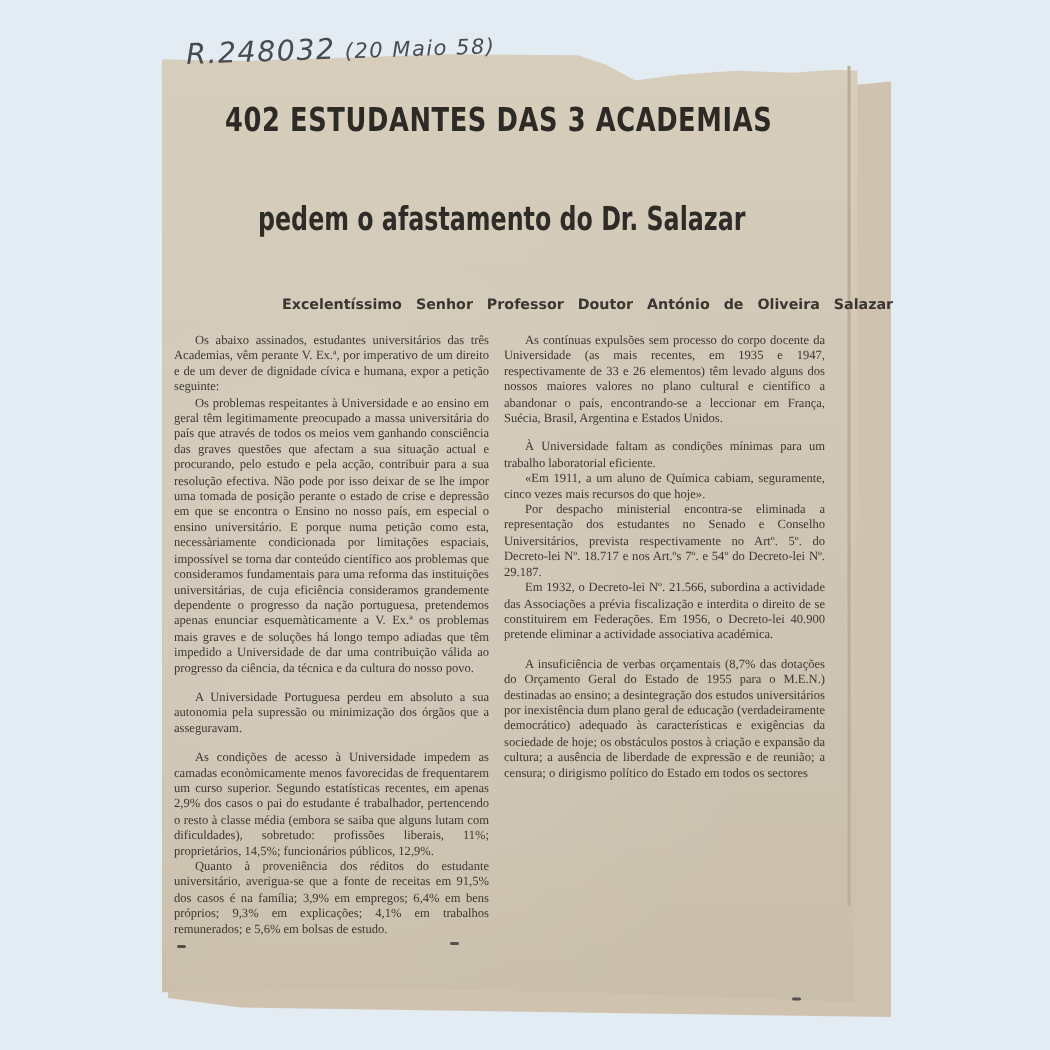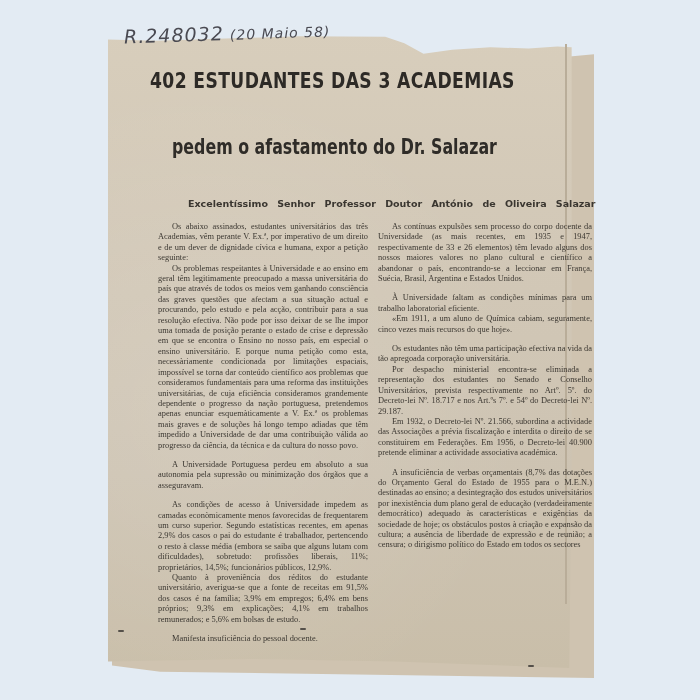--- a/index.html
+++ b/index.html
@@ -52,21 +52,20 @@
     position:absolute; left:140px; top:198px;
     font-family:"DejaVu Sans", sans-serif; font-weight:bold;
     font-size:9.5px; color:#3a3630; word-spacing:6px;
     white-space:nowrap;
     margin-left:48px;
   }
   .col {
     position:absolute; top:222px; width:210px;
     font-size:8.4px; line-height:10.4px; color:#3b3731;
     text-align:justify;
-    margin-left:42px;
   }
   .col.left { left:116px; }
   .col.right { left:336px; width:214px; }
   .col p { margin:0; text-indent:14px; }
   .col p.gap { margin-top:9px; }
   .col p.noindent { text-indent:0; }
   .specks { position:absolute; width:6px; height:2px; background:#55504a; border-radius:1px; }
 </style>
 </head>
 <body>
@@ -82,28 +81,26 @@
 <div class="headline">402 ESTUDANTES DAS 3 ACADEMIAS</div>
 <div class="subheadline">pedem o afastamento do Dr. Salazar</div>
 <div class="salutation">Excelentíssimo Senhor Professor Doutor António de Oliveira Salazar</div>
 
 <div class="col left">
   <p>Os abaixo assinados, estudantes universitários das três Academias, vêm perante V. Ex.ª, por imperativo de um direito e de um dever de dignidade cívica e humana, expor a petição seguinte:</p>
   <p>Os problemas respeitantes à Universidade e ao ensino em geral têm legitimamente preocupado a massa universitária do país que através de todos os meios vem ganhando consciência das graves questões que afectam a sua situação actual e procurando, pelo estudo e pela acção, contribuir para a sua resolução efectiva. Não pode por isso deixar de se lhe impor uma tomada de posição perante o estado de crise e depressão em que se encontra o Ensino no nosso país, em especial o ensino universitário. E porque numa petição como esta, necessàriamente condicionada por limitações espaciais, impossível se torna dar conteúdo científico aos problemas que consideramos fundamentais para uma reforma das instituições universitárias, de cuja eficiência consideramos grandemente dependente o progresso da nação portuguesa, pretendemos apenas enunciar esquemàticamente a V. Ex.ª os problemas mais graves e de soluções há longo tempo adiadas que têm impedido a Universidade de dar uma contribuição válida ao progresso da ciência, da técnica e da cultura do nosso povo.</p>
   <p class="gap">A Universidade Portuguesa perdeu em absoluto a sua autonomia pela supressão ou minimização dos órgãos que a asseguravam.</p>
   <p class="gap">As condições de acesso à Universidade impedem as camadas econòmicamente menos favorecidas de frequentarem um curso superior. Segundo estatísticas recentes, em apenas 2,9% dos casos o pai do estudante é trabalhador, pertencendo o resto à classe média (embora se saiba que alguns lutam com dificuldades), sobretudo: profissões liberais, 11%; proprietários, 14,5%; funcionários públicos, 12,9%.</p>
   <p>Quanto à proveniência dos réditos do estudante universitário, averigua-se que a fonte de receitas em 91,5% dos casos é na família; 3,9% em empregos; 6,4% em bens próprios; 9,3% em explicações; 4,1% em trabalhos remunerados; e 5,6% em bolsas de estudo.</p>
-  <p class="gap">Manifesta insuficiência do pessoal docente.</p>
 </div>
 
 <div class="col right">
   <p>As contínuas expulsões sem processo do corpo docente da Universidade (as mais recentes, em 1935 e 1947, respectivamente de 33 e 26 elementos) têm levado alguns dos nossos maiores valores no plano cultural e científico a abandonar o país, encontrando-se a leccionar em França, Suécia, Brasil, Argentina e Estados Unidos.</p>
   <p class="gap">À Universidade faltam as condições mínimas para um trabalho laboratorial eficiente.</p>
   <p>«Em 1911, a um aluno de Química cabiam, seguramente, cinco vezes mais recursos do que hoje».</p>
-  <p class="gap">Os estudantes não têm uma participação efectiva na vida da tão apregoada corporação universitária.</p>
   <p>Por despacho ministerial encontra-se eliminada a representação dos estudantes no Senado e Conselho Universitários, prevista respectivamente no Artº. 5º. do Decreto-lei Nº. 18.717 e nos Art.ºs 7º. e 54º do Decreto-lei Nº. 29.187.</p>
   <p>Em 1932, o Decreto-lei Nº. 21.566, subordina a actividade das Associações a prévia fiscalização e interdita o direito de se constituirem em Federações. Em 1956, o Decreto-lei 40.900 pretende eliminar a actividade associativa académica.</p>
   <p class="gap">A insuficiência de verbas orçamentais (8,7% das dotações do Orçamento Geral do Estado de 1955 para o M.E.N.) destinadas ao ensino; a desintegração dos estudos universitários por inexistência dum plano geral de educação (verdadeiramente democrático) adequado às características e exigências da sociedade de hoje; os obstáculos postos à criação e expansão da cultura; a ausência de liberdade de expressão e de reunião; a censura; o dirigismo político do Estado em todos os sectores</p>
 </div>
 
 <div class="specks" style="left:118px;top:630px;"></div>
 <div class="specks" style="left:300px;top:628px;"></div>
 <div class="specks" style="left:528px;top:665px;"></div>
 
 </body></html>

